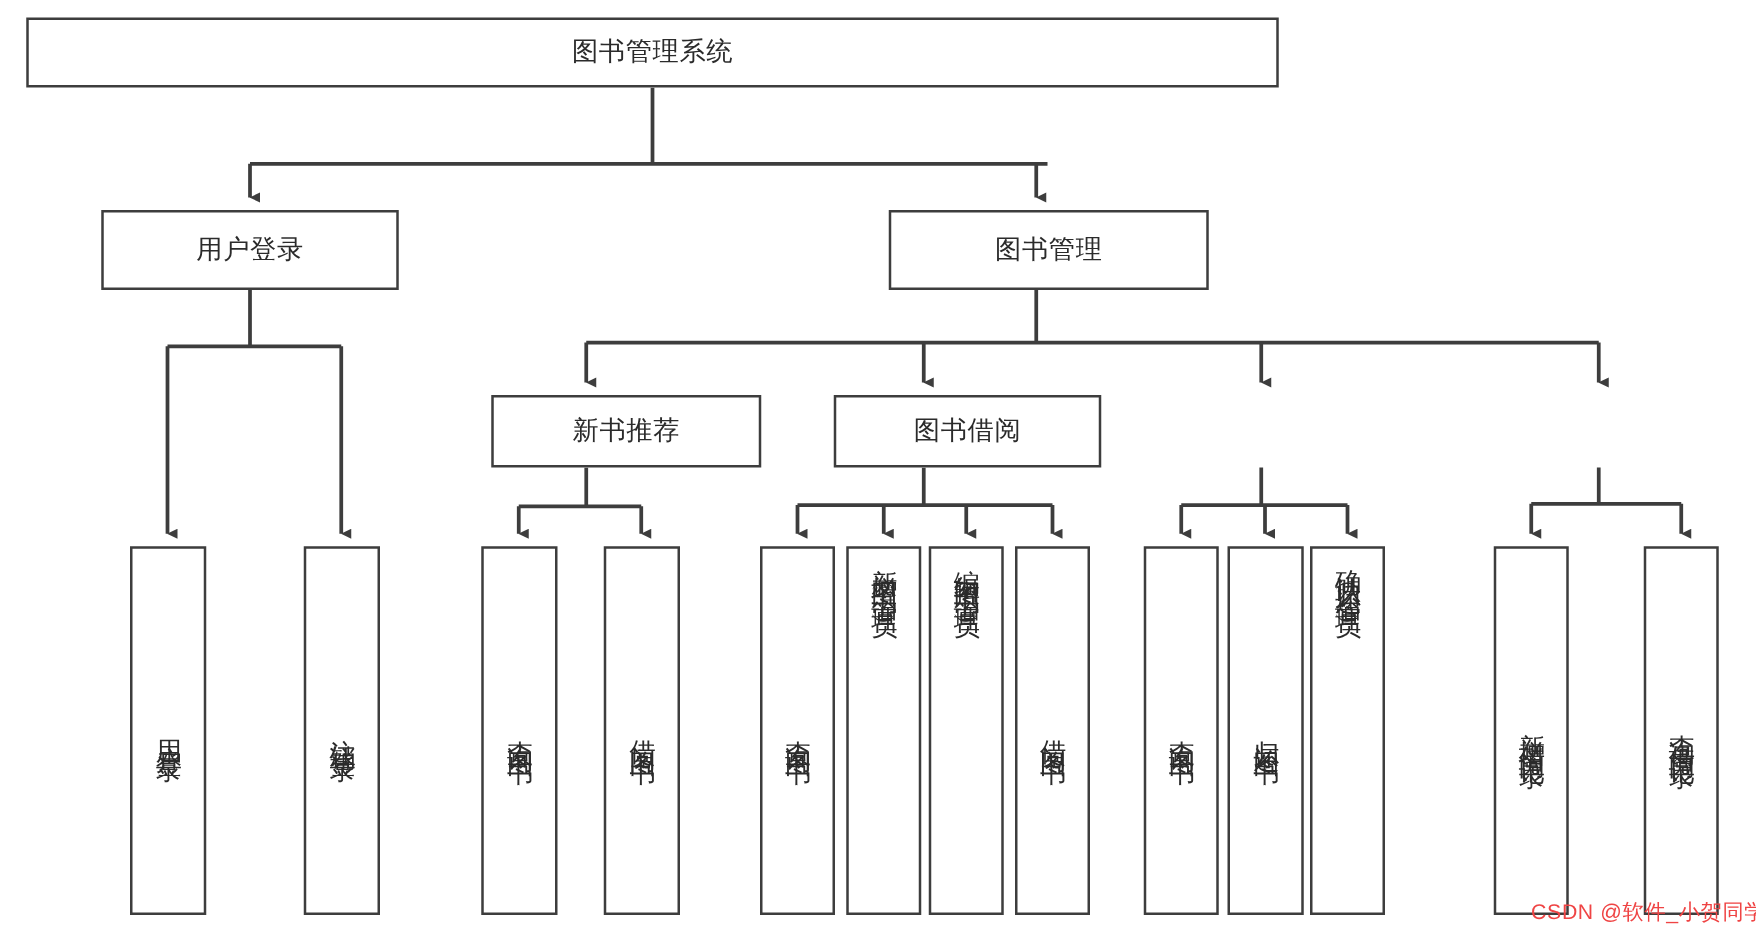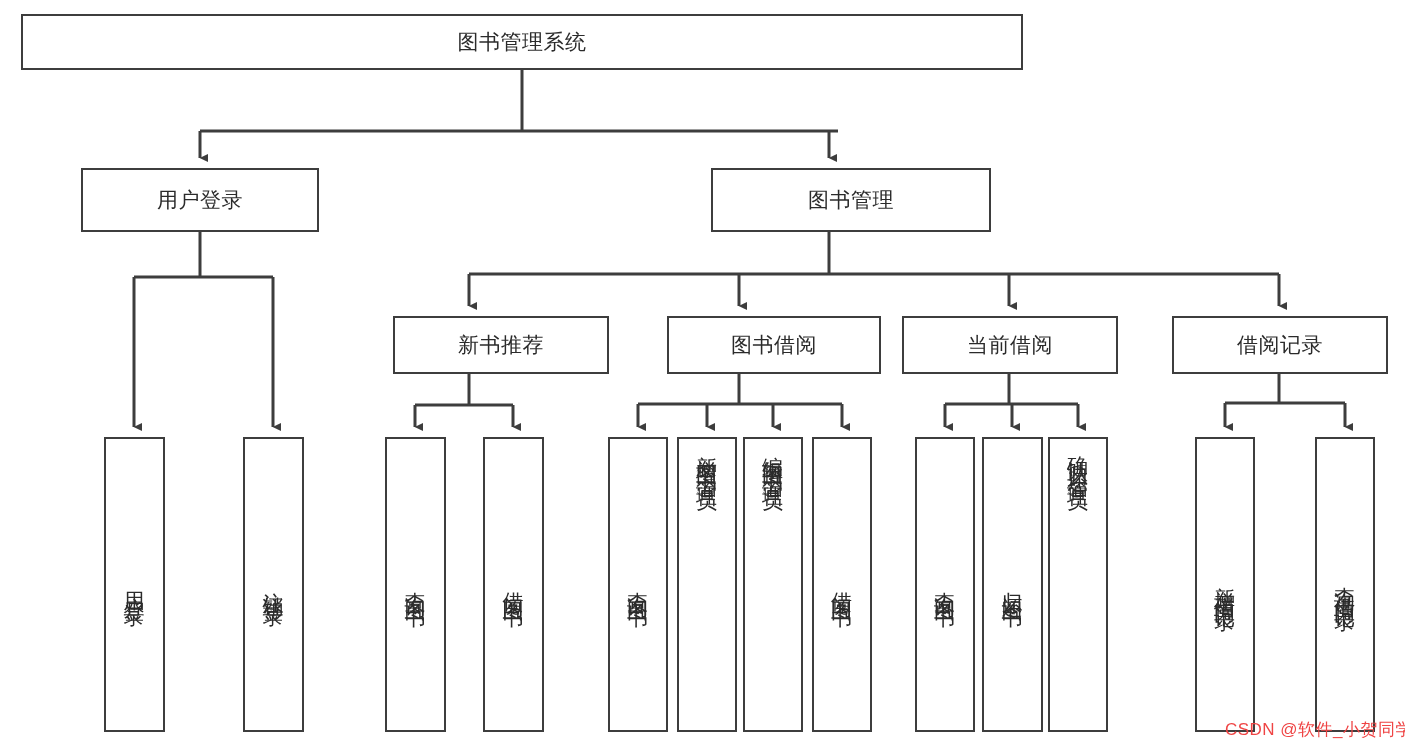--- a/index.html
+++ b/index.html
@@ -138,36 +138,30 @@
     </g>
   </svg>
 
   <div class="node-box" id="node-root" style="left: 21px; top: 14px; width: 1002px; height: 56px;">
     <span class="node-label">图书管理系统</span>
   </div>
 
   <div class="node-box" id="node-l1-0" style="left: 81px; top: 168px; width: 238px; height: 64px;">
     <span class="node-label">用户登录</span>
   </div>
-  <div class="node-box" id="node-l1-1" style="left: 711px; top: 168px; width: 280px; height: 64px;">
+  <div class="node-box" id="node-l1-1" style="left: 711px; top: 168px; width: 256px; height: 64px;">
     <span class="node-label">图书管理</span>
   </div>
 
   <div class="node-box" id="node-l2-0" style="left: 362px; top: 316px; width: 216px; height: 58px; margin-left: 31px;">
     <span class="node-label">新书推荐</span>
   </div>
   <div class="node-box" id="node-l2-1" style="left: 667px; top: 316px; width: 214px; height: 58px;">
     <span class="node-label">图书借阅</span>
   </div>
-  <div class="node-box" id="node-l2-2" style="left: 902px; top: 316px; width: 216px; height: 58px;">
-    <span class="node-label">当前借阅</span>
-  </div>
-  <div class="node-box" id="node-l2-3" style="left: 1172px; top: 316px; width: 216px; height: 58px;">
-    <span class="node-label">借阅记录</span>
-  </div>
 
   <div class="node-box leaf centered" id="leaf-0" style="left: 104px; top: 437px; width: 61px; height: 295px;">
     <span class="node-label">用户登录</span>
   </div>
   <div class="node-box leaf centered" id="leaf-1" style="left: 243px; top: 437px; width: 61px; height: 295px;">
     <span class="node-label">注销登录</span>
   </div>
   <div class="node-box leaf centered" id="leaf-2" style="left: 385px; top: 437px; width: 61px; height: 295px;">
     <span class="node-label">查询图书</span>
   </div>

